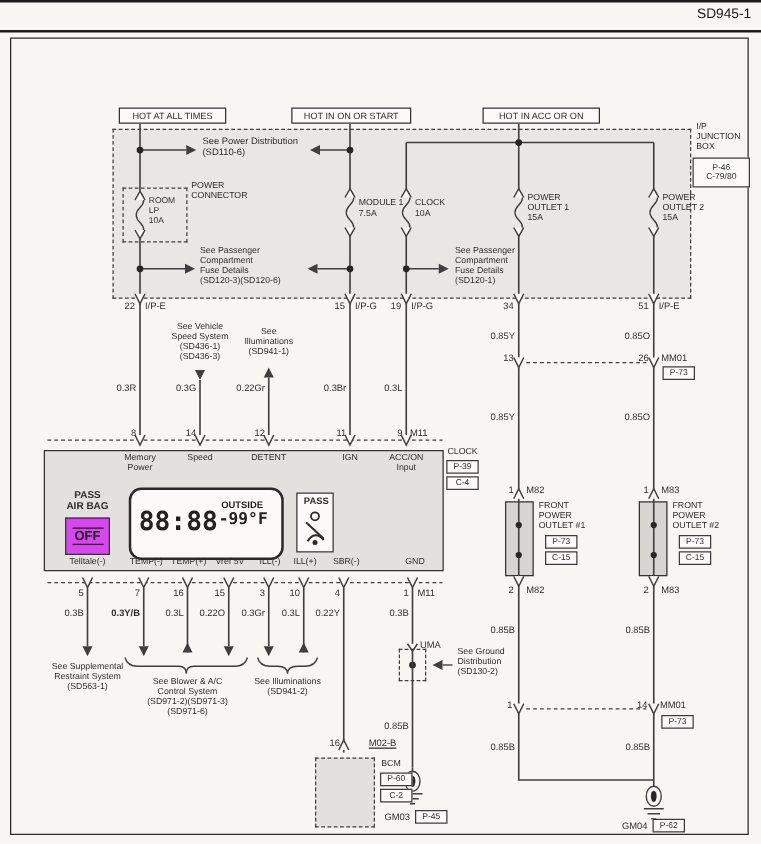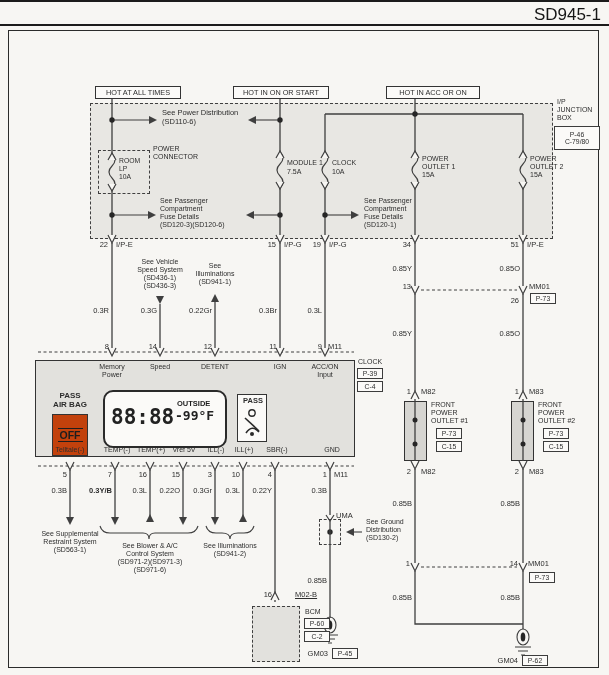--- a/index.html
+++ b/index.html
@@ -17,21 +17,21 @@
   .dash{stroke:#3f3f3f;stroke-width:1;fill:none;stroke-dasharray:3,2.5;}
   .tri{fill:#3f3f3f;stroke:none;}
   .dot{fill:#262626;stroke:none;}
   .chev{stroke:#3f3f3f;stroke-width:1.2;fill:#f7f6f3;}
 </style>
 </head>
 <body>
 
 <div id="page">
 
-  <div class="lbl ra" style="left:601px;top:3px;font-size:17px;color:#161616;">SD945-1</div>
+  <div class="lbl ra" style="left:601px;top:3px;font-size:11px;color:#161616;">SD945-1</div>
   <div style="position:absolute;left:0;top:22px;width:609px;height:2px;background:#1b1b1b;"></div>
   <div style="position:absolute;left:8px;top:28px;width:591px;height:638px;border:1.5px solid #2b2b2b;box-sizing:border-box;"></div>
 
 
   <div class="dashedbox" style="left:90px;top:101px;width:463px;height:136px;background:#e8e7e3;"></div>
   <div class="solidbox" style="left:35px;top:358px;width:320px;height:97px;background:#e2e1dd;"></div>
   <div class="solidbox" style="left:404px;top:399px;width:23px;height:60px;background:#d6d5d1;"></div>
   <div class="solidbox" style="left:511px;top:399px;width:23px;height:60px;background:#d6d5d1;"></div>
   <div class="dashedbox" style="left:252px;top:604px;width:48px;height:56px;background:#e2e1dd;"></div>
 
@@ -271,21 +271,21 @@
   <div class="lbl" style="left:358px;top:356px;font-size:7px;">CLOCK</div>
   <div class="refbox" style="left:357px;top:366px;width:26px;height:11px;">
       <span>P-39</span>
     </div>
   <div class="refbox" style="left:357px;top:379px;width:26px;height:11px;">
       <span>C-4</span>
     </div>
 
   <div class="lbl c" style="left:70px;top:390px;font-weight:bold;font-size:8px;">PASS</div>
   <div class="lbl c" style="left:70px;top:399px;font-weight:bold;font-size:8px;">AIR BAG</div>
-  <div class="solidbox" style="left:52px;top:412px;width:36px;height:42px;background:#c2410c;display:flex;align-items:center;justify-content:center;">
+  <div class="solidbox" style="left:52px;top:412px;width:36px;height:30px;background:#d946ef;display:flex;align-items:center;justify-content:center;">
     <span style="font-size:10.5px;font-weight:bold;color:#1d1d1d;border-top:1.5px solid #1d1d1d;border-bottom:1.5px solid #1d1d1d;padding:0 2px;">OFF</span>
   </div>
 
   <div style="position:absolute;left:103px;top:388px;width:124px;height:58px;border:2px solid #2a2a2a;border-radius:10px;background:#fbfaf8;box-sizing:border-box;">
     <span style="position:absolute;left:6px;top:13px;font-family:'DejaVu Sans Mono',monospace;font-weight:bold;font-size:21px;color:#222;">88:88</span>
     <span style="position:absolute;left:72px;top:7px;font-weight:bold;font-size:7.5px;color:#1d1d1d;">OUTSIDE</span>
     <span style="position:absolute;left:70px;top:16px;font-family:'DejaVu Sans Mono',monospace;font-weight:bold;font-size:13px;color:#222;">-99°F</span>
   </div>
 
   <div class="solidbox" style="left:237px;top:392px;width:30px;height:48px;background:#fbfaf8;">
@@ -354,21 +354,21 @@
     </div>
 
   <div class="lbl ra" style="left:328px;top:648px;">GM03</div>
   <div class="refbox" style="left:332px;top:646px;width:26px;height:11px;">
       <span>P-45</span>
     </div>
 
   <div class="lbl ra" style="left:412px;top:263px;">0.85Y</div>
   <div class="lbl ra" style="left:520px;top:263px;">0.85O</div>
   <div class="lbl ra" style="left:411px;top:281px;">13</div>
-  <div class="lbl ra" style="left:519px;top:295px;">26</div>
+  <div class="lbl ra" style="left:519px;top:281px;">26</div>
   <div class="lbl" style="left:529px;top:281px;">MM01</div>
   <div class="refbox" style="left:530px;top:291px;width:26px;height:11px;">
       <span>P-73</span>
     </div>
   <div class="lbl ra" style="left:412px;top:328px;">0.85Y</div>
   <div class="lbl ra" style="left:520px;top:328px;">0.85O</div>
 
   <div class="lbl ra" style="left:411px;top:386px;">1</div>
   <div class="lbl" style="left:421px;top:386px;">M82</div>
   <div class="lbl ra" style="left:519px;top:386px;">1</div>

